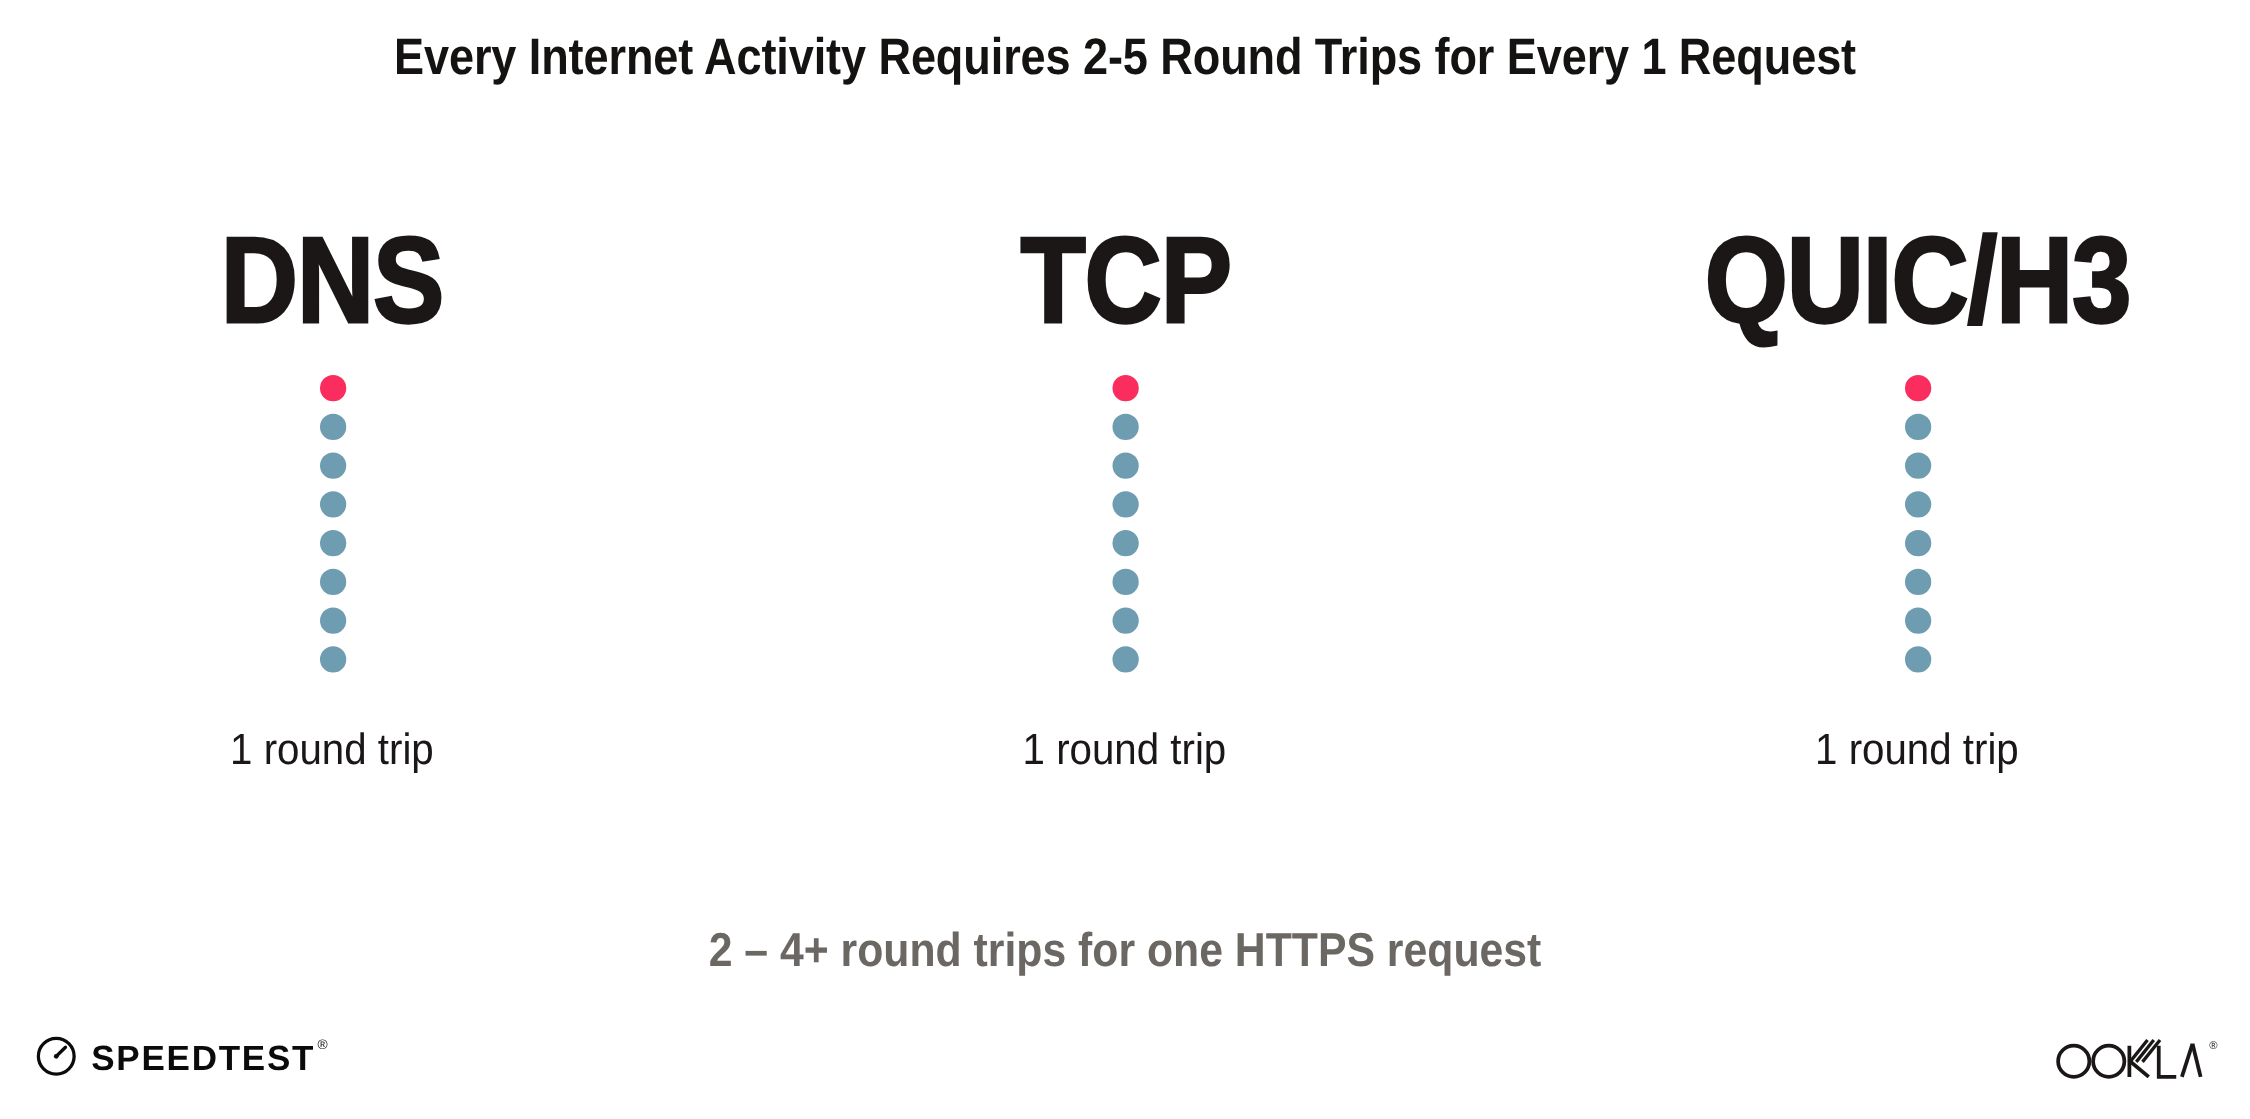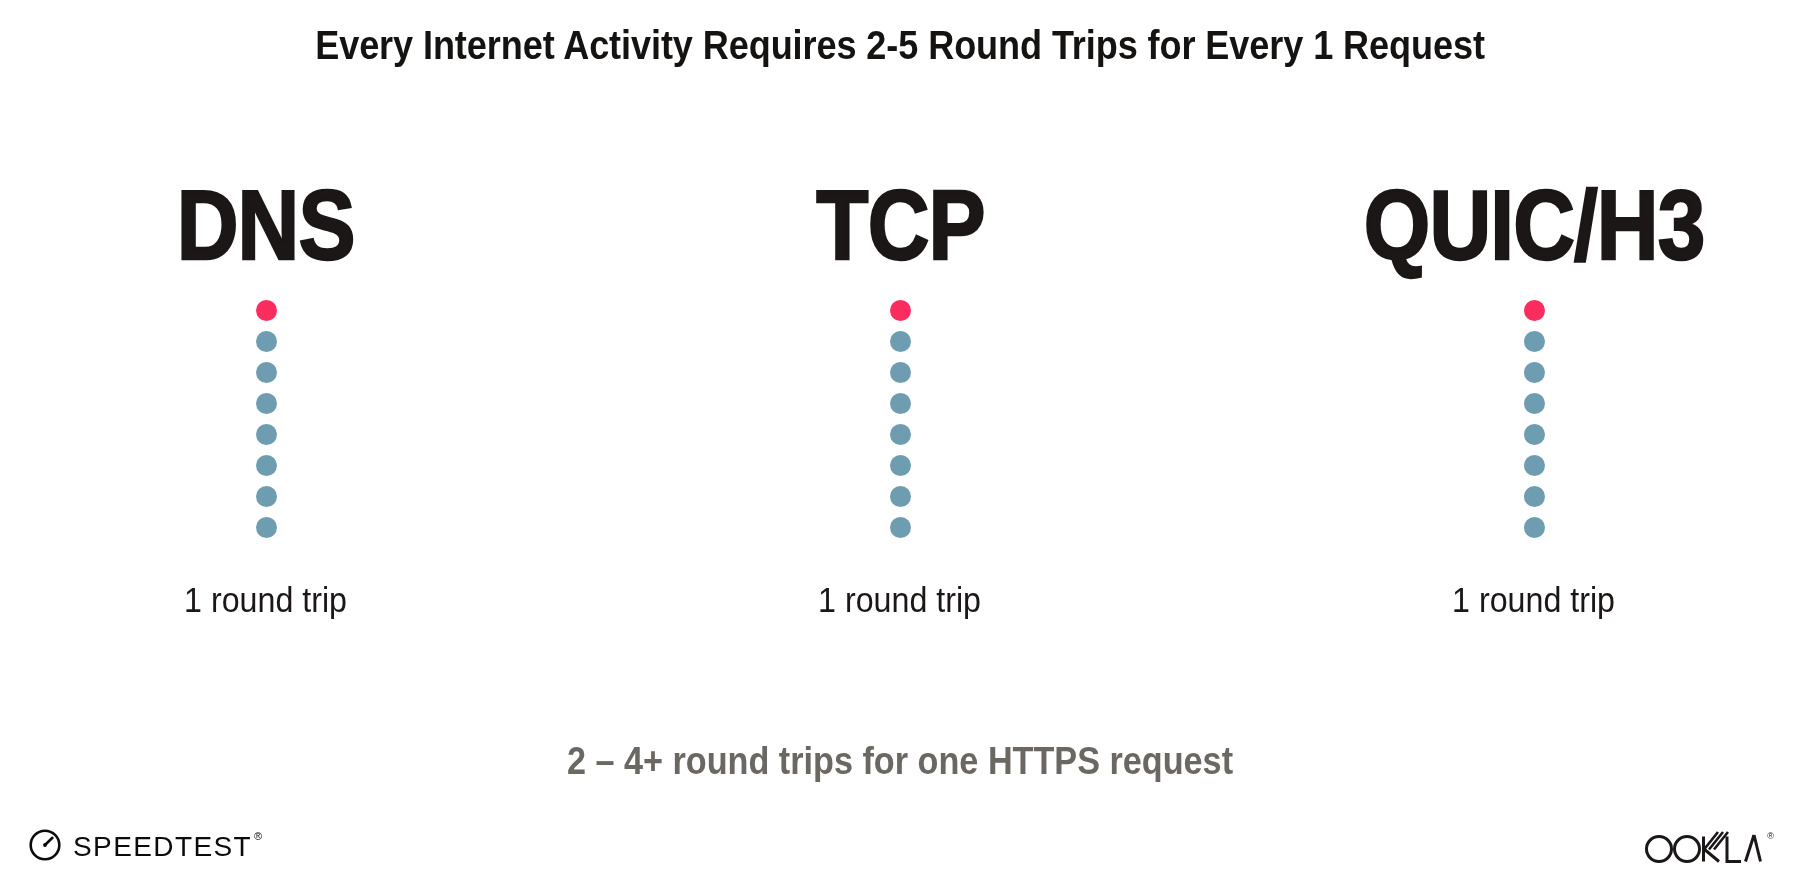--- a/index.html
+++ b/index.html
@@ -124,21 +124,21 @@
     position: absolute;
     left: 28px;
     bottom: 6px;
     display: flex;
     align-items: center;
     height: 40px;
   }
   .speedtest-wordmark {
     font-family: "Liberation Sans", sans-serif;
     font-size: 28px;
-    font-weight: normal;
+    font-weight: bold;
     color: #0b0b0b;
     letter-spacing: 1.4px;
     margin-left: 11px;
     line-height: 1;
   }
   .speedtest-reg {
     font-family: "Liberation Sans", sans-serif;
     font-size: 11px;
     color: #0b0b0b;
     margin-left: 2px;

